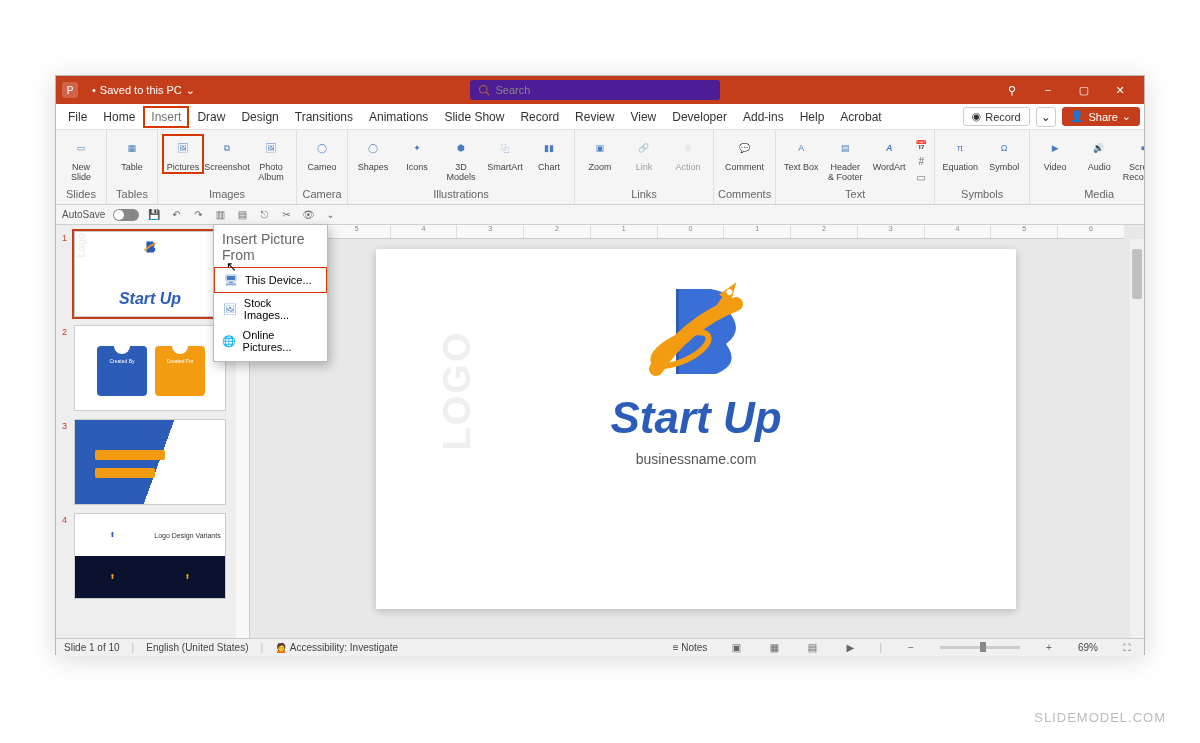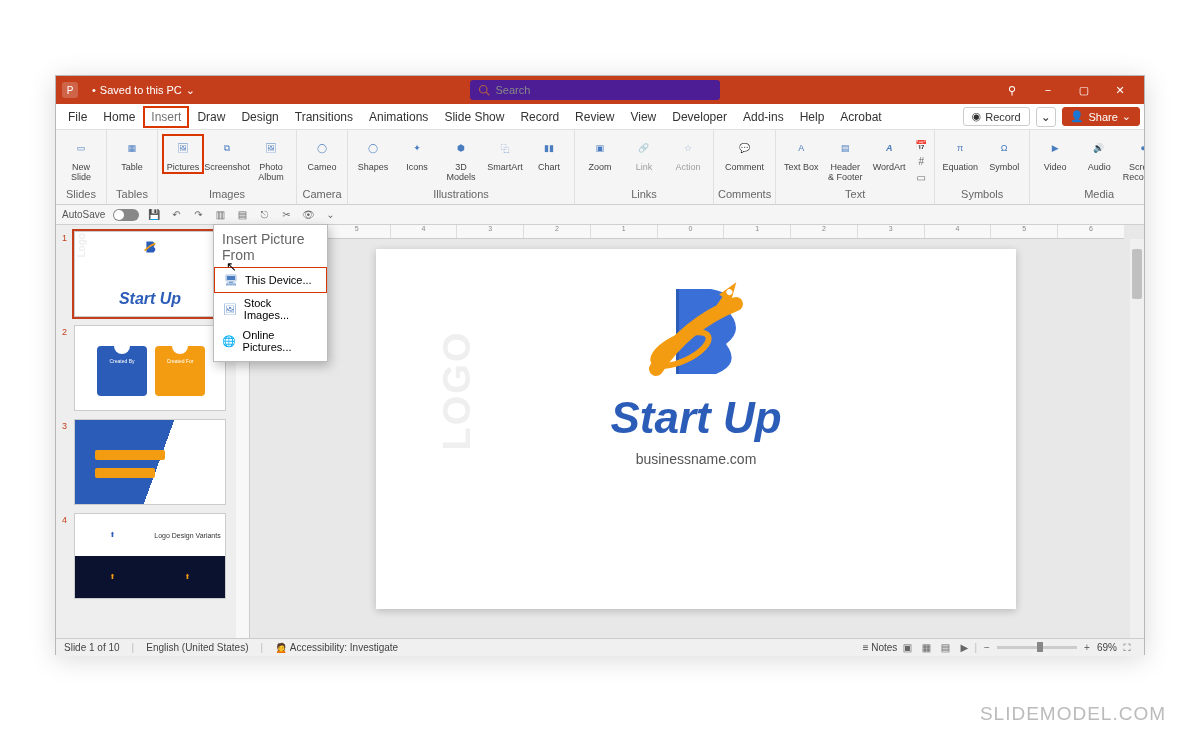--- a/index.html
+++ b/index.html
@@ -59,25 +59,25 @@
 .scrollbar-v { position: absolute; right: 0; top: 14px; bottom: 0; width: 14px; background: #f0f0f0; }
 .scrollbar-v .sthumb { position: absolute; top: 10px; width: 10px; left: 2px; height: 50px; background: #c0c0c0; border-radius: 2px; }
 .picture-dropdown { position: absolute; top: 148px; left: 157px; width: 115px; background: #fff; border: 1px solid #bbb; box-shadow: 2px 4px 10px rgba(0,0,0,0.25); z-index: 50; font-size: 11px; padding: 4px 0; }
 .picture-dropdown .dd-title { font-size: 14px; color: #666; padding: 2px 8px 4px; }
 .picture-dropdown .dd-item { display: flex; align-items: center; gap: 6px; padding: 4px 8px; cursor: pointer; }
 .picture-dropdown .dd-item.highlighted { border: 1.5px solid #d93600; }
 .picture-dropdown .dd-ico { width: 16px; height: 16px; display: flex; align-items: center; justify-content: center; color: #4a7dbf; }
 .cursor-arrow { position: absolute; top: 183px; left: 170px; z-index: 60; font-size: 13px; }
 .statusbar { height: 18px; background: #f0f0f0; border-top: 1px solid #ccc; display: flex; align-items: center; font-size: 10px; color: #444; padding: 0 8px; gap: 12px; }
 .statusbar .sep { color: #bbb; }
-.statusbar .right { margin-left: auto; display: flex; align-items: center; gap: 1px; }
+.statusbar .right { margin-left: auto; display: flex; align-items: center; gap: 20px; }
 .view-btn { width: 18px; height: 14px; display: flex; align-items: center; justify-content: center; cursor: pointer; color: #666; }
 .zoom-slider { width: 80px; height: 3px; background: #ccc; position: relative; }
 .zoom-slider::after { content: ''; position: absolute; width: 6px; height: 10px; background: #888; top: -4px; left: 50%; }
-.watermark { position: absolute; bottom: 18px; right: 34px; font-size: 19px; color: #bbb; letter-spacing: 1px; font-weight: 500; margin-left: 18px; }
+.watermark { position: absolute; bottom: 18px; right: 34px; font-size: 13px; color: #bbb; letter-spacing: 1px; font-weight: 500; margin-left: 18px; }
 </style>
 </head>
 <body>
 
 <div class="app-window">
 
   <div class="titlebar">
     <span class="app-icon">P</span>
     <span class="save-status"> • <span>Saved to this PC</span> ⌄</span>
     <div class="spacer"></div>

